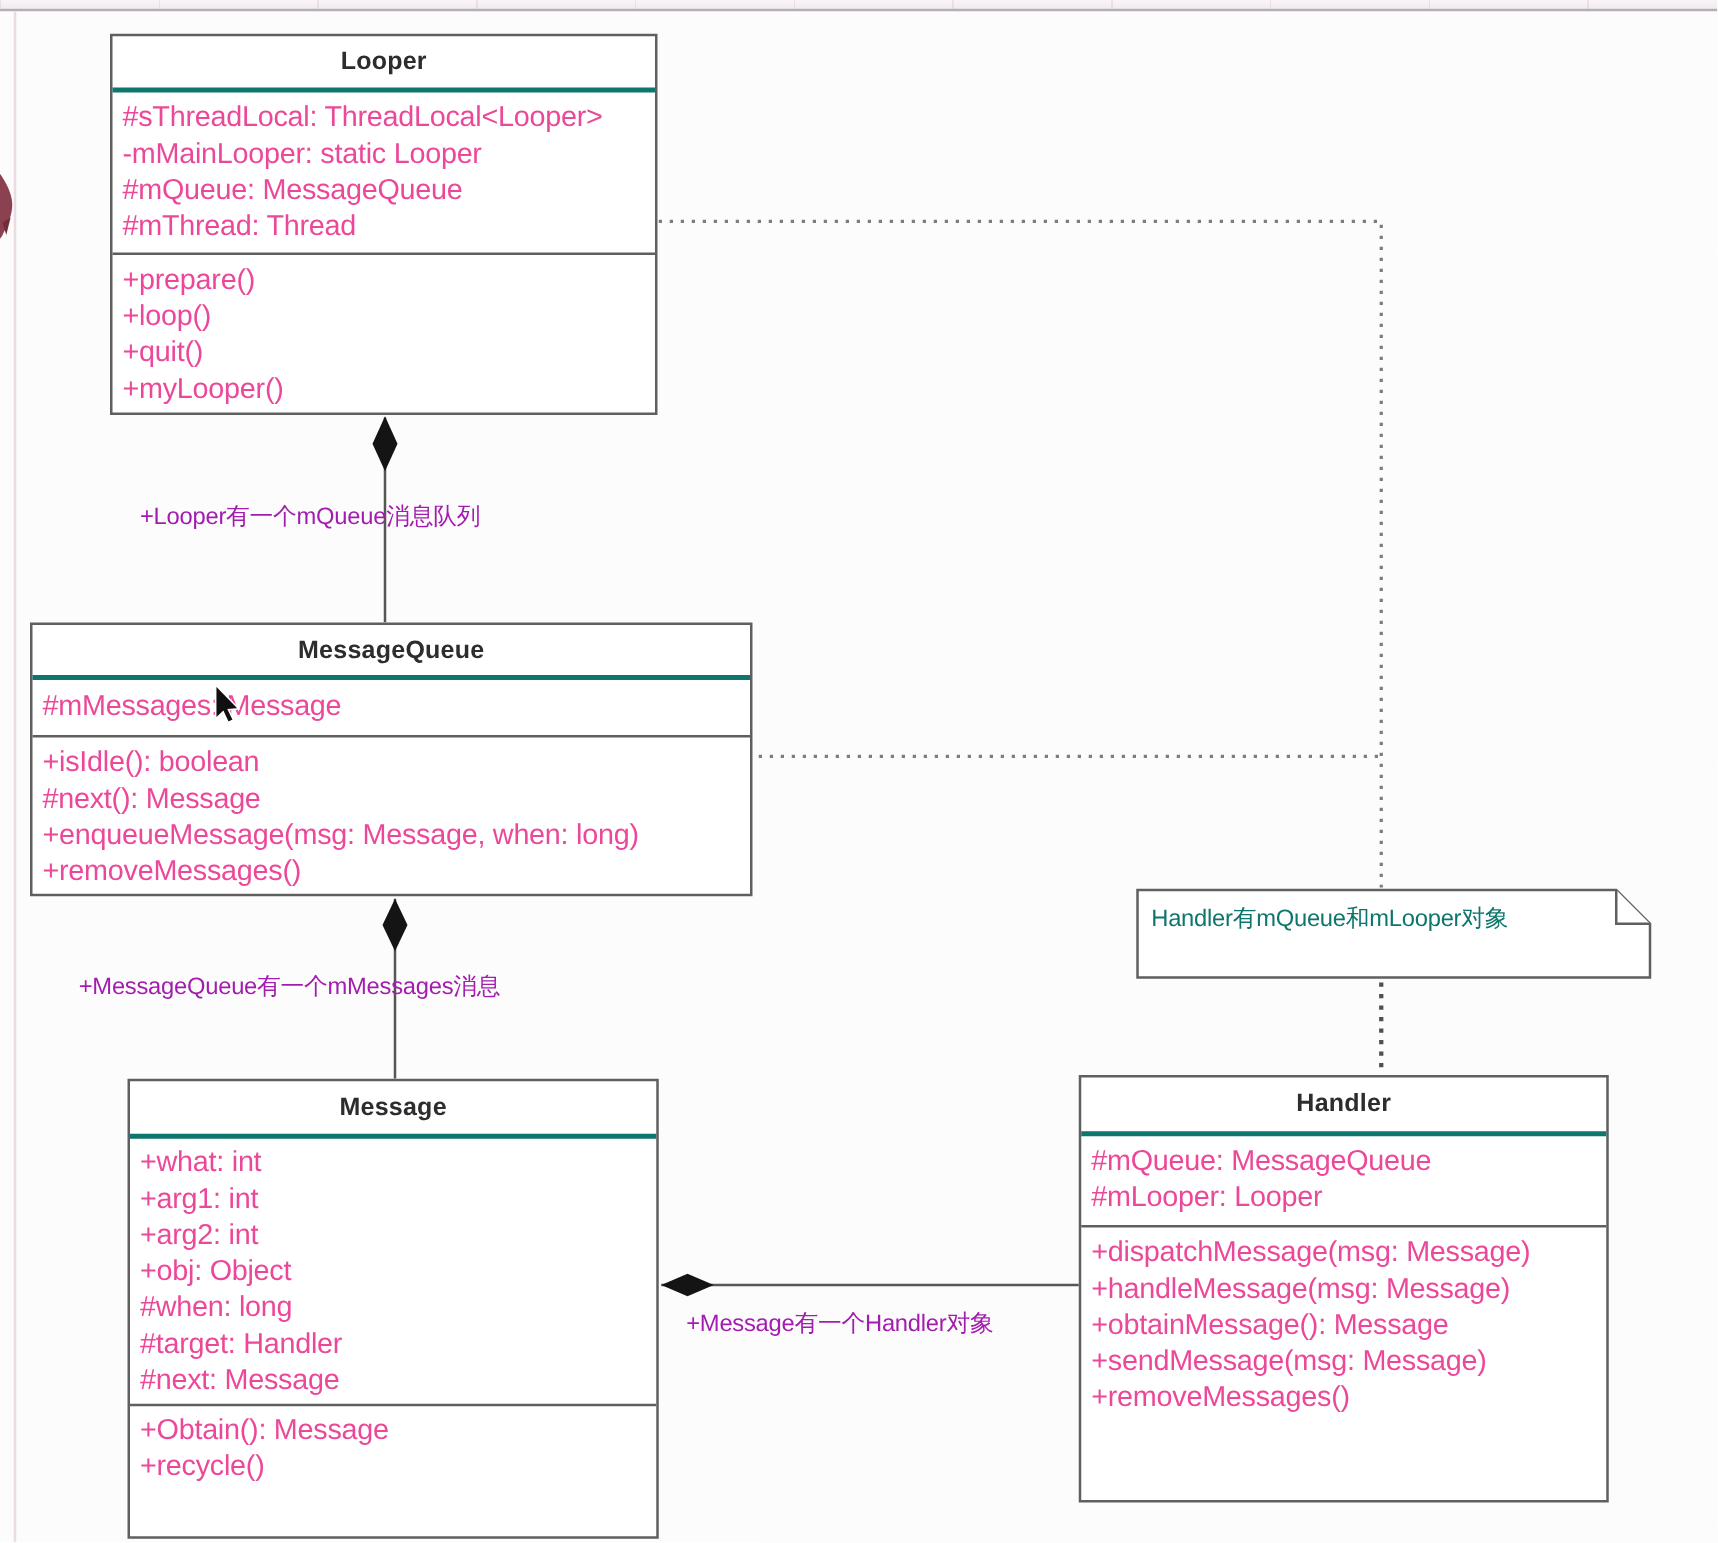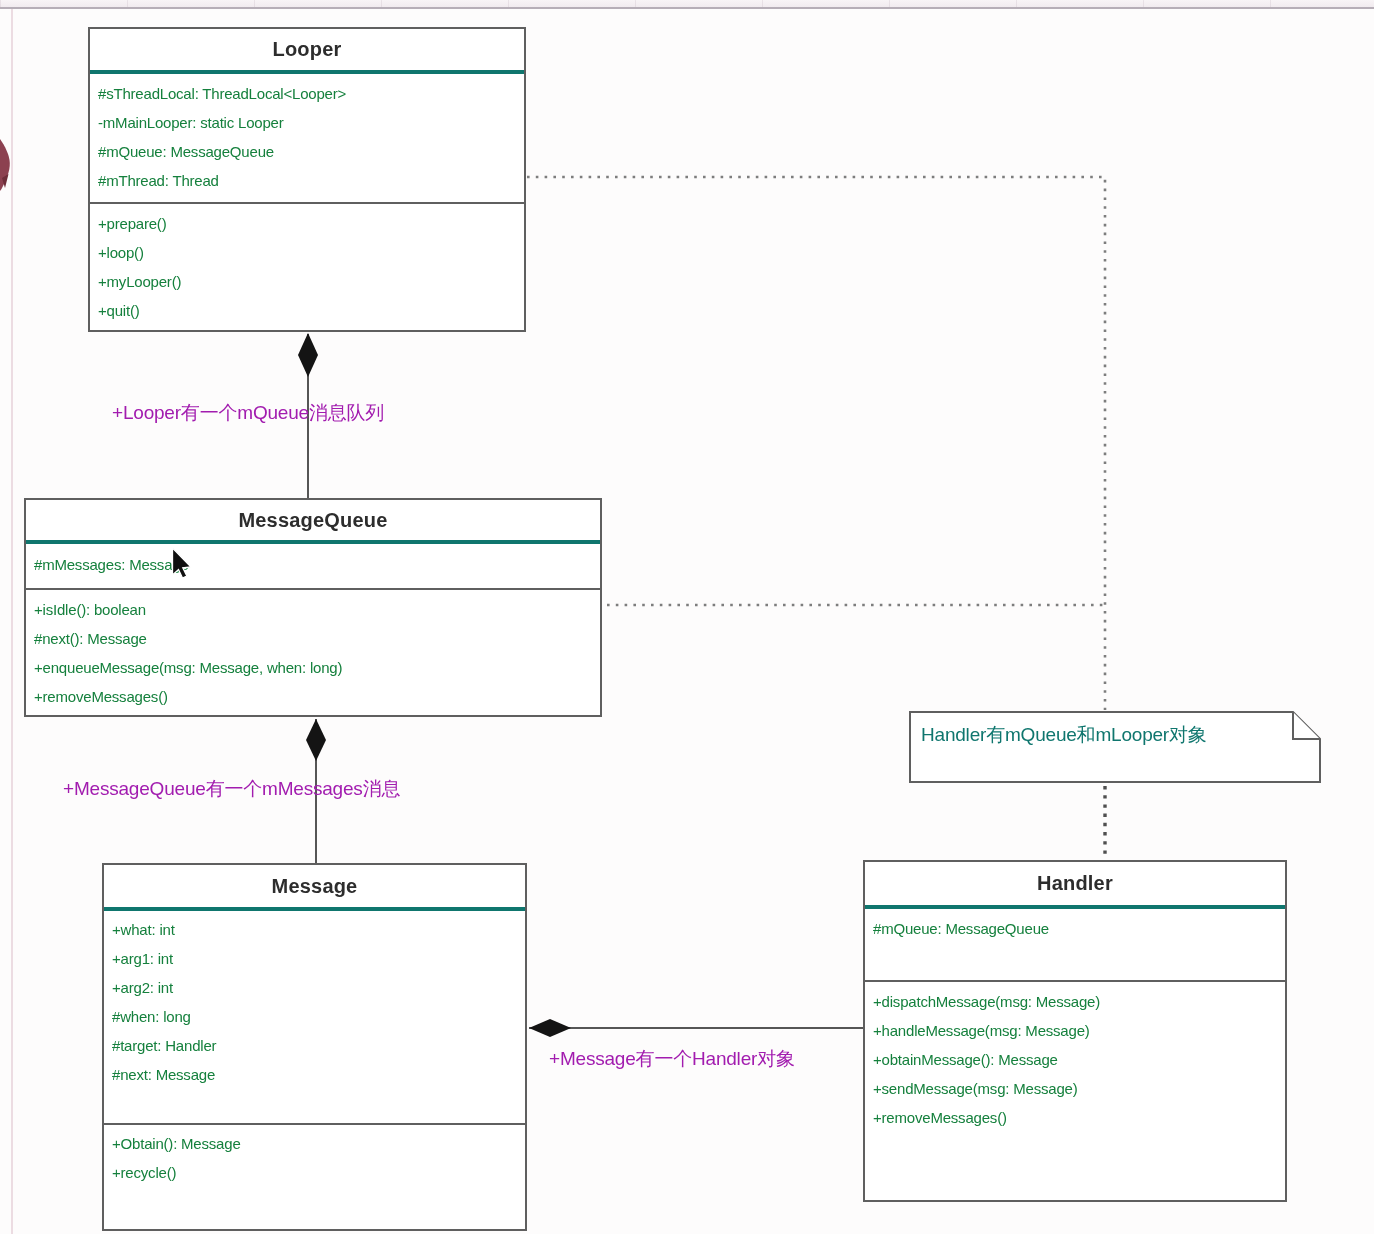--- a/index.html
+++ b/index.html
@@ -36,21 +36,21 @@
   .uml-title{
     box-sizing:border-box;display:flex;align-items:center;justify-content:center;
     font-size:20px;font-weight:700;color:#2d2d2d;letter-spacing:0.2px;
     border-bottom:4px solid #0f766e;
   }
   .uml-attrs,.uml-methods{
     box-sizing:border-box;padding:5px 8px 0 8px;overflow:hidden;
   }
   .uml-attrs{border-bottom:2px solid #5f5f5f;}
   .uml-line{
-    font-size:15px;line-height:29px;color:#15803d;
+    font-size:23px;line-height:29px;color:#ec4899;
     white-space:nowrap;letter-spacing:-0.2px;
   }
   .edge-label{
     position:absolute;z-index:3;font-size:19px;color:#a21caf;
     white-space:nowrap;letter-spacing:-0.2px;
   }
   .note-text{
     position:absolute;z-index:3;font-size:19px;color:#0f766e;
     white-space:nowrap;letter-spacing:-0.2px;
   }
@@ -90,22 +90,22 @@
     <div class="uml-title" style="height:45px">Looper</div>
     <div class="uml-attrs" style="height:130px">
       <div class="uml-line">#sThreadLocal: ThreadLocal&lt;Looper&gt;</div>
       <div class="uml-line">-mMainLooper: static Looper</div>
       <div class="uml-line">#mQueue: MessageQueue</div>
       <div class="uml-line">#mThread: Thread</div>
     </div>
     <div class="uml-methods" style="height:126px">
       <div class="uml-line">+prepare()</div>
       <div class="uml-line">+loop()</div>
+      <div class="uml-line">+quit()</div>
       <div class="uml-line">+myLooper()</div>
-      <div class="uml-line">+quit()</div>
     </div>
   </div>
 
   <div class="uml-class" style="left:24px;top:498px;width:578px;height:219px">
     <div class="uml-title" style="height:44px">MessageQueue</div>
     <div class="uml-attrs" style="height:46px;padding-top:6px">
       <div class="uml-line">#mMessages: Message</div>
     </div>
     <div class="uml-methods" style="height:125px">
       <div class="uml-line">+isIdle(): boolean</div>
@@ -114,34 +114,36 @@
       <div class="uml-line">+removeMessages()</div>
     </div>
   </div>
 
   <div class="uml-class" style="left:102px;top:863px;width:425px;height:368px">
     <div class="uml-title" style="height:46px">Message</div>
     <div class="uml-attrs" style="height:214px;padding-top:4px">
       <div class="uml-line">+what: int</div>
       <div class="uml-line">+arg1: int</div>
       <div class="uml-line">+arg2: int</div>
+      <div class="uml-line">+obj: Object</div>
       <div class="uml-line">#when: long</div>
       <div class="uml-line">#target: Handler</div>
       <div class="uml-line">#next: Message</div>
     </div>
     <div class="uml-methods" style="height:70px;padding-top:4px">
       <div class="uml-line">+Obtain(): Message</div>
       <div class="uml-line">+recycle()</div>
     </div>
   </div>
 
   <div class="uml-class" style="left:863px;top:860px;width:424px;height:342px">
     <div class="uml-title" style="height:47px">Handler</div>
     <div class="uml-attrs" style="height:73px">
       <div class="uml-line">#mQueue: MessageQueue</div>
+      <div class="uml-line">#mLooper: Looper</div>
     </div>
     <div class="uml-methods" style="height:216px">
       <div class="uml-line">+dispatchMessage(msg: Message)</div>
       <div class="uml-line">+handleMessage(msg: Message)</div>
       <div class="uml-line">+obtainMessage(): Message</div>
       <div class="uml-line">+sendMessage(msg: Message)</div>
       <div class="uml-line">+removeMessages()</div>
     </div>
   </div>
 

